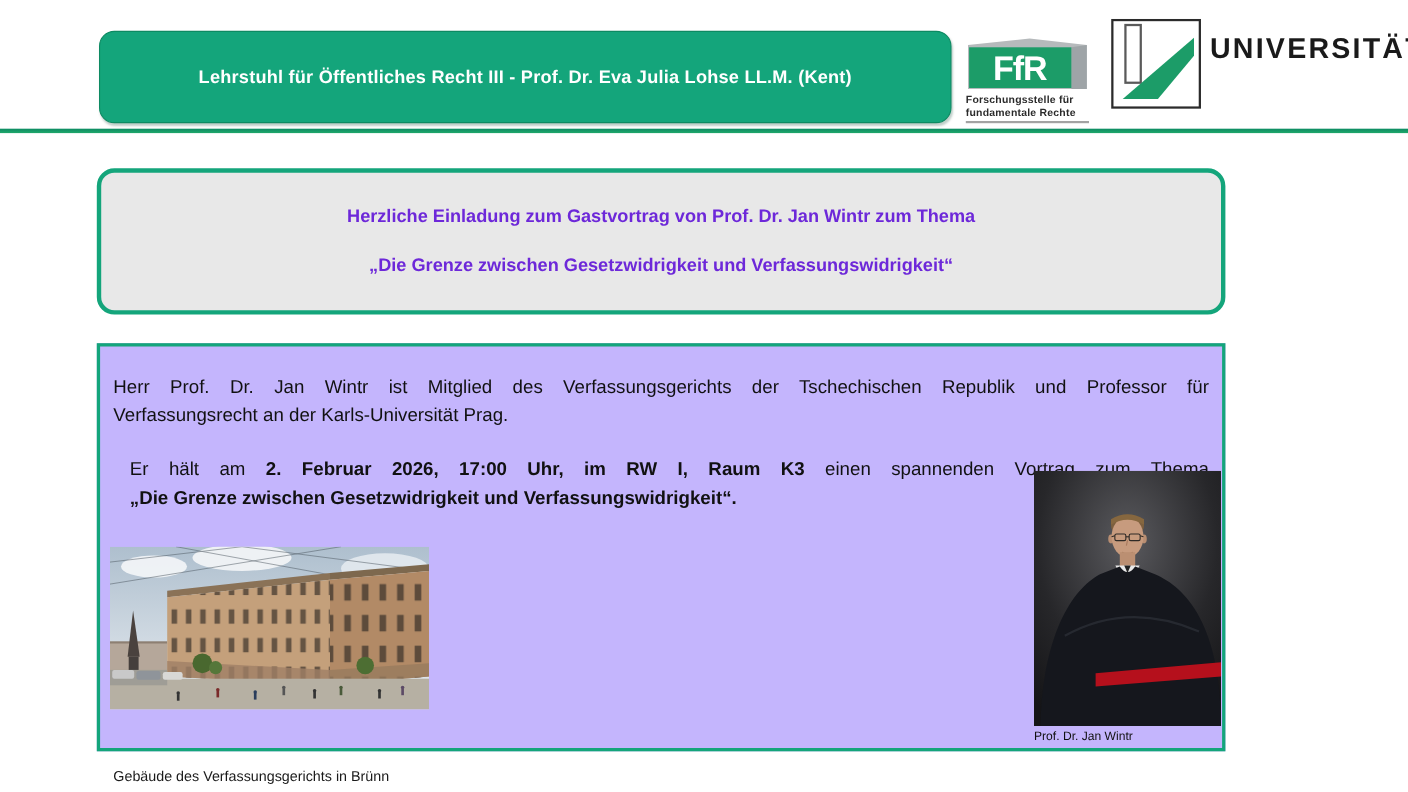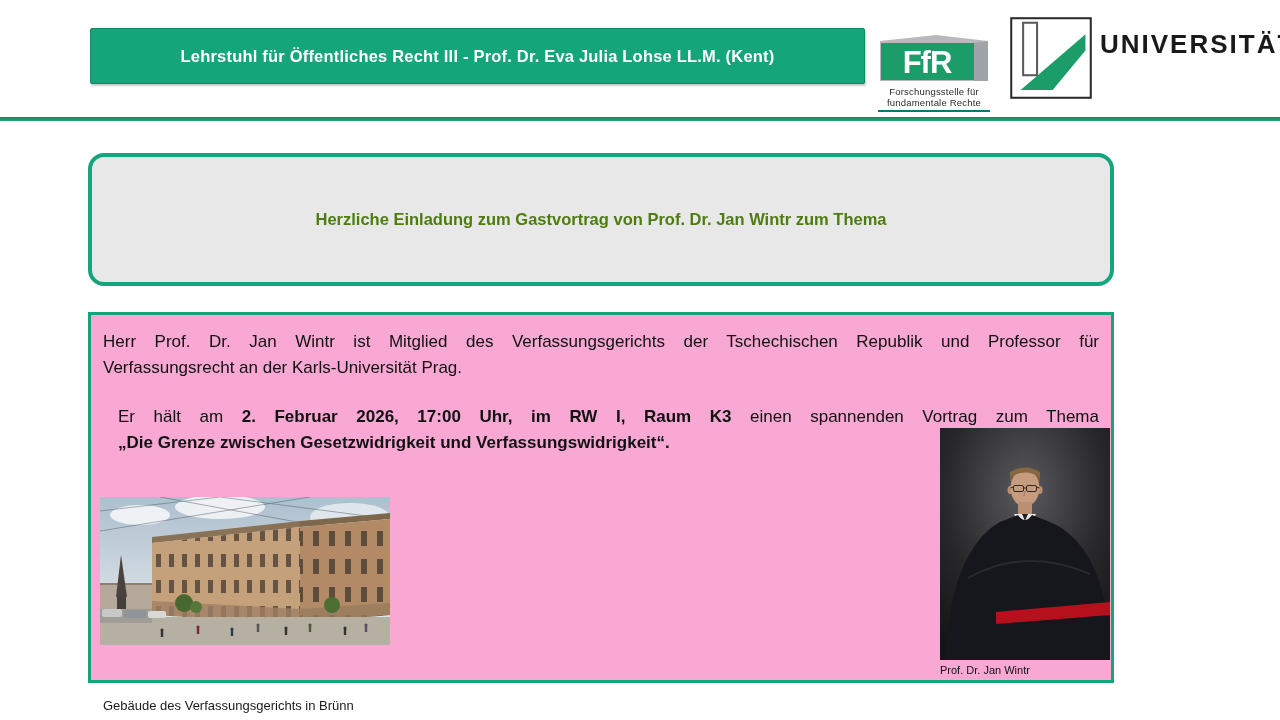--- a/index.html
+++ b/index.html
@@ -4,57 +4,57 @@
 <style>
   html,body{margin:0;padding:0;}
   body{
     width:1280px;height:720px;position:relative;overflow:hidden;
     background:#ffffff;
     font-family:"Liberation Sans", sans-serif;
     color:var(--text,#111);
   }
   
   .banner{
-    position:absolute;left:90px;top:28px;width:775px;height:56px;
+    position:absolute;left:90px;top:28px;width:775px;height:84px;
     background:var(--accent-green);
     border:1px solid var(--accent-dark);
-    border-radius:2px;
+    border-radius:14px;
     display:flex;align-items:center;justify-content:center;
     box-shadow:1px 2px 2px rgba(0,60,40,.25);
     box-sizing:border-box;
   }
   .banner-text{color:#fff;font-weight:bold;font-size:16.5px;letter-spacing:.2px;}
   .ffr{position:absolute;left:878px;top:34px;width:112px;}
   .ffr-caption{
-    margin-top:1px;text-align:center;font-weight:normal;font-size:9.5px;line-height:1.12;
-    color:#2b2b2b;letter-spacing:.2px;border-bottom:2px solid #0f766e;padding-bottom:2px;
+    margin-top:1px;text-align:left;font-weight:bold;font-size:9.5px;line-height:1.12;
+    color:#2b2b2b;letter-spacing:.2px;border-bottom:2px solid #a3a3a3;padding-bottom:2px;
   }
   .ubt-mark{position:absolute;left:1010px;top:17px;width:82px;height:82px;}
   .ubt-text{
     position:absolute;left:1100px;top:30px;
     font-weight:bold;font-size:26px;letter-spacing:2px;line-height:1.12;color:#1a1a1a;
   }
   .rule{
     position:absolute;left:0;top:117px;width:1280px;height:4px;
     background:linear-gradient(var(--accent-dark), var(--rule-green));
   }
   
   .invite{
     position:absolute;left:88px;top:153px;width:1026px;height:133px;box-sizing:border-box;
     background:var(--invitation-bg);
     border:4px solid var(--accent-green);border-radius:16px;
     display:flex;flex-direction:column;justify-content:space-evenly;
     text-align:center;padding:6px 24px;
   }
-  .invite div{font-weight:bold;font-size:16.5px;color:#4d7c0f;}
+  .invite div{font-weight:bold;font-size:16.5px;color:#6d28d9;}
   
   .content{
     position:absolute;left:88px;top:312px;width:1026px;height:371px;box-sizing:border-box;
-    background:#f9a8d4;border:3px solid var(--accent-green);
-    padding:14px 12px;font-size:17px;line-height:1.5;
+    background:#c4b5fd;border:3px solid var(--accent-green);
+    padding:24px 12px;font-size:17px;line-height:1.5;
   }
   .content p{margin:0;text-align:justify;}
   .content p + p{margin-top:24px;margin-left:15px;}
   .nb{white-space:nowrap;}
   b{font-weight:bold;}
   .building{position:absolute;left:9px;top:182px;width:290px;height:148px;}
   .building-caption{position:absolute;left:12px;top:333px;font-size:13px;color:#1a1a1a;margin-top:48px;}
   .portrait{position:absolute;left:849px;top:113px;width:170px;height:232px;}
   .portrait-caption{
     position:absolute;left:849px;top:347px;width:170px;text-align:left;
@@ -90,20 +90,21 @@
 </svg>
 
 <div class="ubt-text">
   <div>UNIVERSITÄT</div>
 </div>
 
 <div class="rule"></div>
 
 <div class="invite">
   <div>Herzliche Einladung zum Gastvortrag von Prof. Dr. Jan Wintr zum Thema</div>
+  <div>„Die Grenze zwischen Gesetzwidrigkeit und Verfassungswidrigkeit“</div>
 </div>
 
 <div class="content">
   <p><span>Herr Prof. Dr. Jan Wintr ist Mitglied des Verfassungsgerichts der Tschechischen Republik und Professor für</span> <span class="nb">Verfassungsrecht an der Karls-Universität Prag.</span></p>
   <p><span>Er hält am </span><b>2. Februar 2026, 17:00 Uhr, im RW I, Raum K3</b><span> einen spannenden Vortrag zum Thema </span><b class="nb">„Die Grenze zwischen Gesetzwidrigkeit und Verfassungswidrigkeit“.</b></p>
 
   <svg class="building" viewBox="0 0 290 148" preserveAspectRatio="none" aria-hidden="true">
     <defs>
       <linearGradient id="sky" x1="0" y1="0" x2="0" y2="1">
         <stop offset="0" stop-color="#aebfce"></stop>

